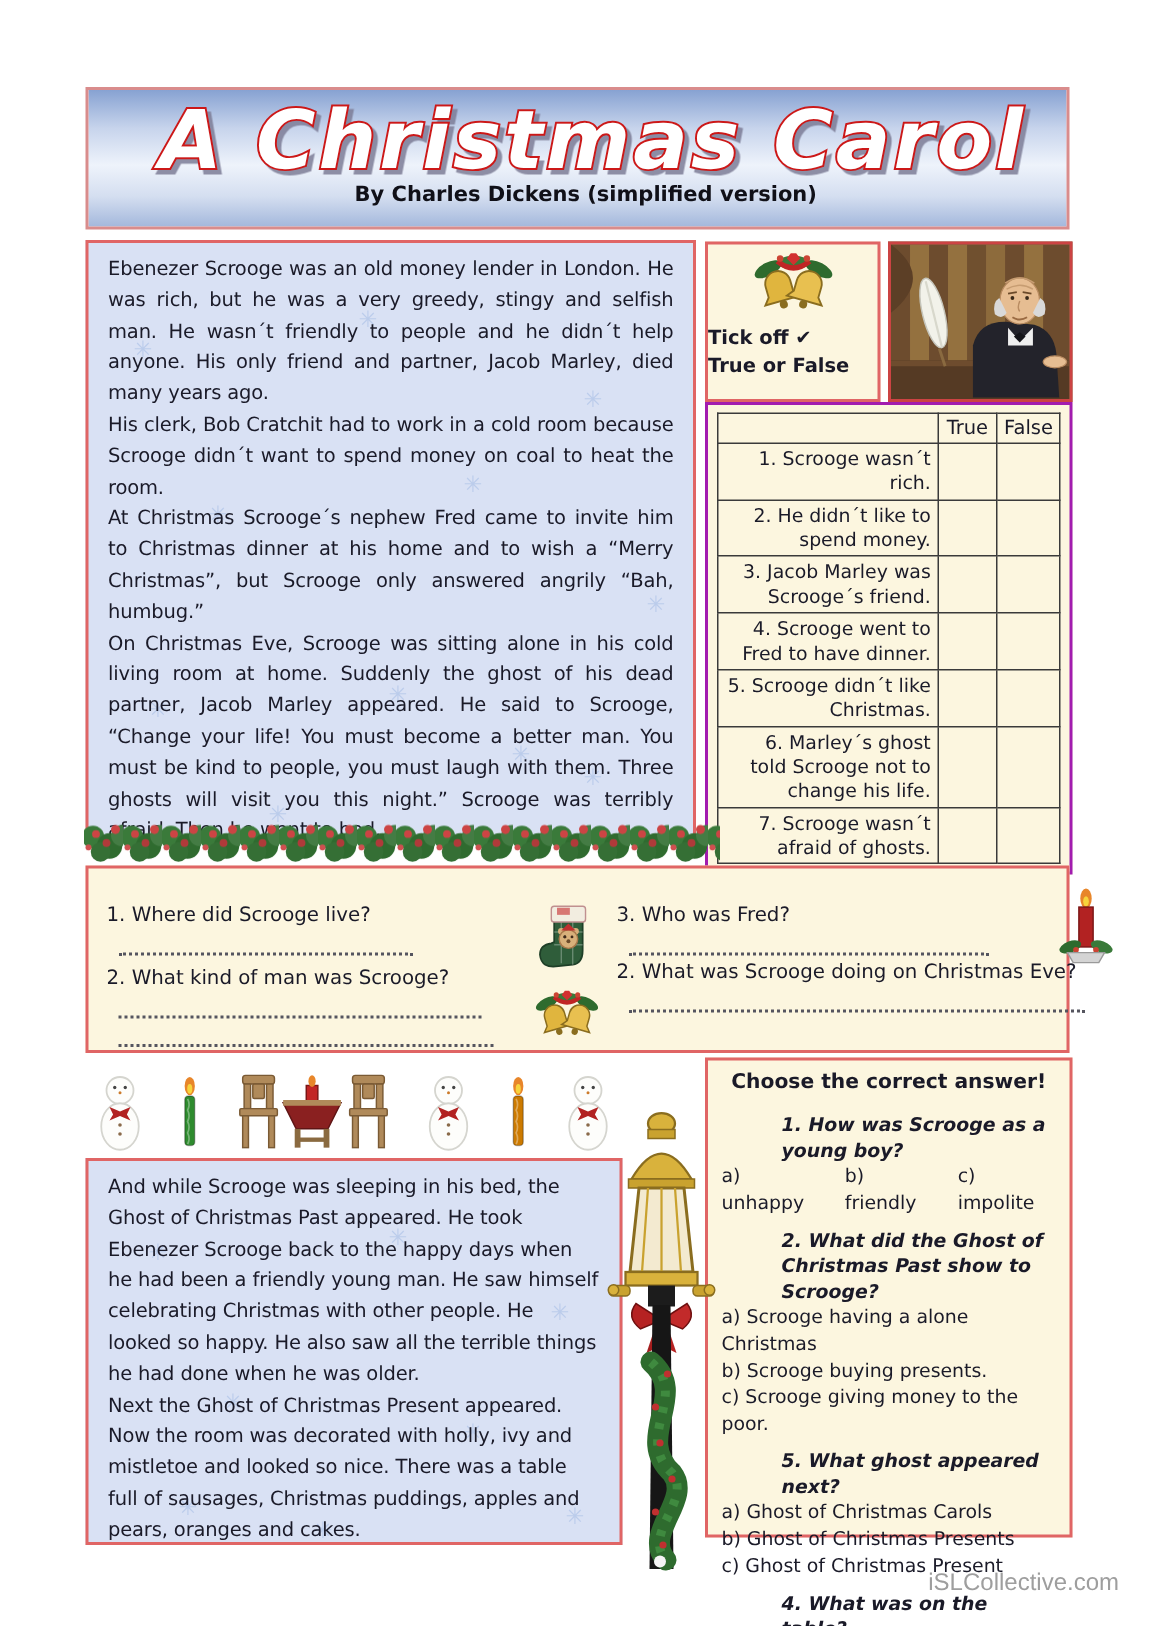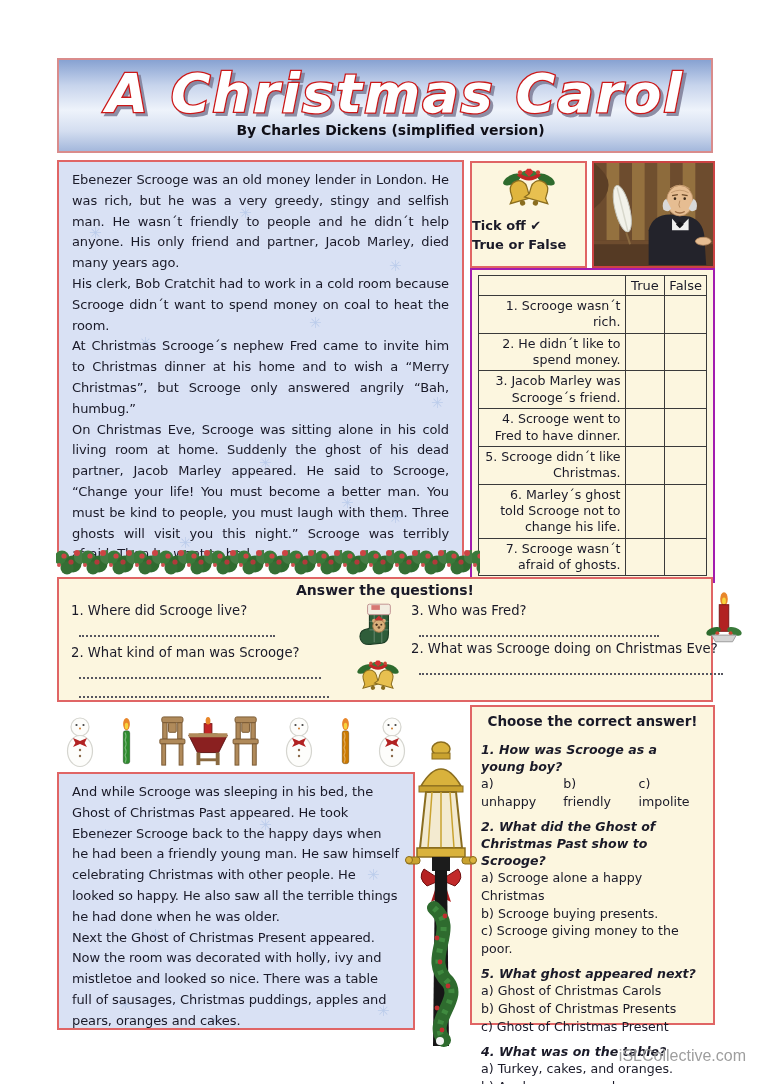--- a/index.html
+++ b/index.html
@@ -85,21 +85,21 @@
 
   
   #lamp-wrap { left:404px; top:740px; width:74px; height:320px; z-index:3; }
 
   
   #choice-box {
     left:470px; top:705px; width:245px; height:320px;
     background:#fcf6df; border:2px solid #e06565; padding:6px 9px;
   }
   #choice-title { text-align:center; font-size:13.5px; font-weight:bold; margin-bottom:12px; }
-  .choice-q { font-size:12.6px; font-weight:bold; font-style:italic; line-height:1.35; margin-top:7px; }
+  .choice-q { font-size:12.6px; font-weight:bold; font-style:italic; line-height:1.35; margin-top:7px;margin-left:40px; }
   .opt { font-size:12.6px; line-height:1.42; }
   .opt-row { display:flex; gap:12px; }
 
   
   #watermark { right:20px; top:1047px; font-size:16px; color:#9e9e9e; font-family:"Liberation Sans", sans-serif; }
 
   svg.icon { display:block; }
 </style>
 </head>
 <body>
@@ -335,21 +335,20 @@
         <circle cx="21" cy="4" r="3" fill="#cc4444"></circle>
         <circle cx="8" cy="7" r="2.6" fill="#cc4444"></circle>
         <circle cx="15" cy="13" r="2.6" fill="#b03a3a"></circle>
         <circle cx="3" cy="16" r="2" fill="#d05050"></circle>
       </pattern>
     </defs>
     <rect width="424" height="27" fill="url(#garland-pat)"></rect>
   </svg>
 
   <div class="abs" id="questions-box">
-    <div id="questions-title">Answer the questions!</div>
     <div id="q-left">
         <div class="question">1. Where did Scrooge live?</div>
         <div class="answer-line" style="width: 196px;"></div>
         <div class="question">2. What kind of man was Scrooge?</div>
         <div class="answer-line" style="width: 242px;"></div>
         <div class="answer-line" style="width: 250px;"></div>
       </div>
     <div id="q-right">
         <div class="question">3. Who was Fred?</div>
         <div class="answer-line" style="width: 240px;"></div>
@@ -445,21 +444,21 @@
   <div class="abs" id="choice-box">
     <div id="choice-title">Choose the correct answer!</div>
     <div id="choice-list">
         <div class="choice-q">1. How was Scrooge as a young boy?</div>
         <div class="opt-row">
           <span class="opt">a) unhappy</span>
           <span class="opt">b) friendly</span>
           <span class="opt">c) impolite</span>
         </div>
         <div class="choice-q">2. What did the Ghost of Christmas Past show to Scrooge?</div>
-        <div class="opt">a) Scrooge alone a happy Christmas</div>
+        <div class="opt">a) Scrooge having a alone Christmas</div>
         <div class="opt">b) Scrooge buying presents.</div>
         <div class="opt">c) Scrooge giving money to the poor.</div>
         <div class="choice-q">5. What ghost appeared next?</div>
         <div class="opt">a) Ghost of Christmas Carols</div>
         <div class="opt">b) Ghost of Christmas Presents</div>
         <div class="opt">c) Ghost of Christmas Present</div>
         <div class="choice-q">4. What was on the table?</div>
         <div class="opt">a) Turkey, cakes, and oranges.</div>
         <div class="opt">b) Apples, pears, and oranges.</div>
       </div>

